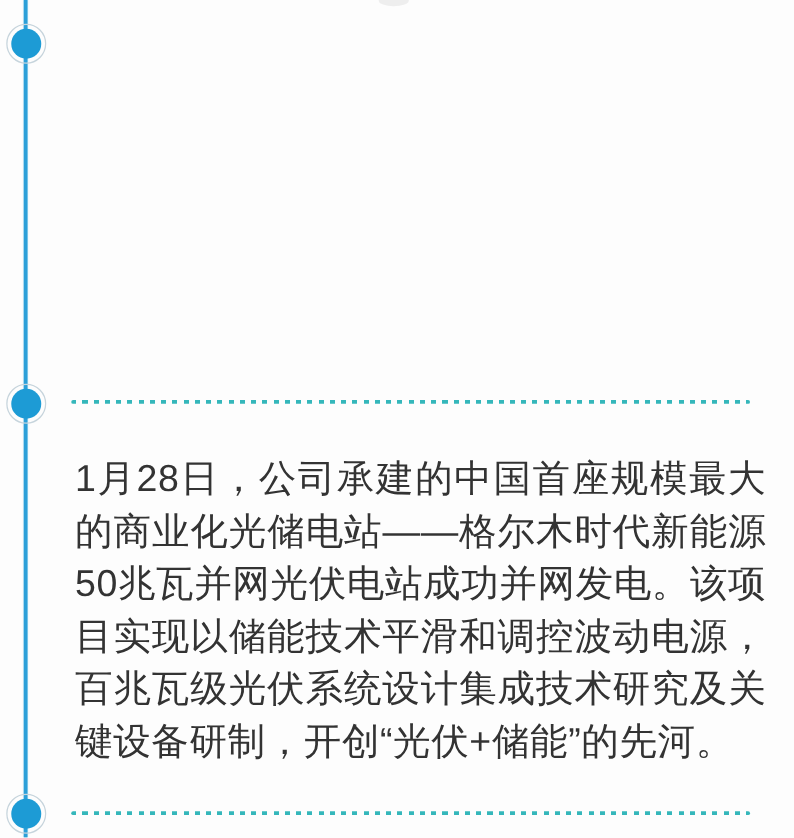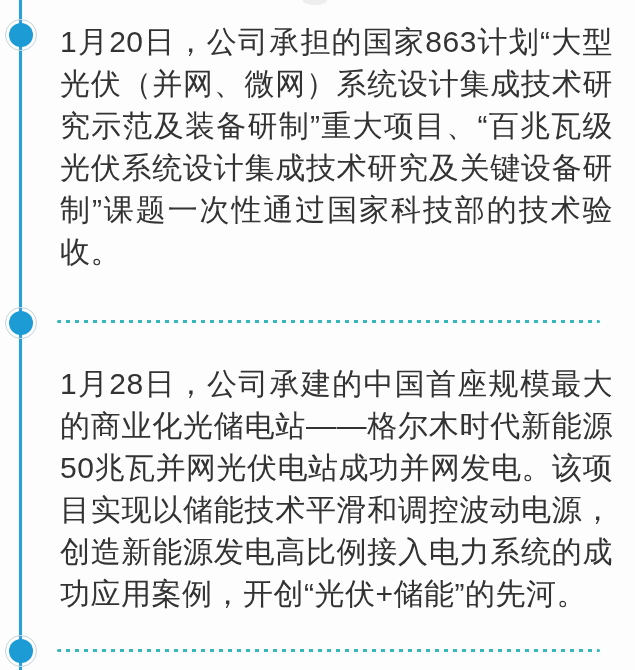--- a/index.html
+++ b/index.html
@@ -77,27 +77,26 @@
 <div class="page">
 
   <div class="top-artifact"></div>
 
   <div class="timeline-line"></div>
 
   <div class="node-ring node-1">
     <div class="node-dot"></div>
   </div>
 
-  <p class="entry-text entry-1">1月20日，公司承担的国家863计划“大型光伏（并网、微网）系统设计集成技术研究示范及装备研制”重大项目、“百兆瓦级光伏系统设计集成技术研究及关键设备研制”课题一次性通过国家科技部的技术验收。</p>
 
   <div class="node-ring node-2">
     <div class="node-dot"></div>
   </div>
   <div class="dotted-sep sep-2"></div>
 
-  <p class="entry-text entry-2">1月28日，公司承建的中国首座规模最大的商业化光储电站——格尔木时代新能源50兆瓦并网光伏电站成功并网发电。该项目实现以储能技术平滑和调控波动电源，创造新能源发电高比例接入电力系统的成功应用案例，开创“光伏+储能”的先河。</p>
+  <p class="entry-text entry-2">1月28日，公司承建的中国首座规模最大的商业化光储电站——格尔木时代新能源50兆瓦并网光伏电站成功并网发电。该项目实现以储能技术平滑和调控波动电源，百兆瓦级光伏系统设计集成技术研究及关键设备研制，开创“光伏+储能”的先河。</p>
 
   <div class="node-ring node-3">
     <div class="node-dot"></div>
   </div>
   <div class="dotted-sep sep-3"></div>
 
 </div>
 
 </body></html>

